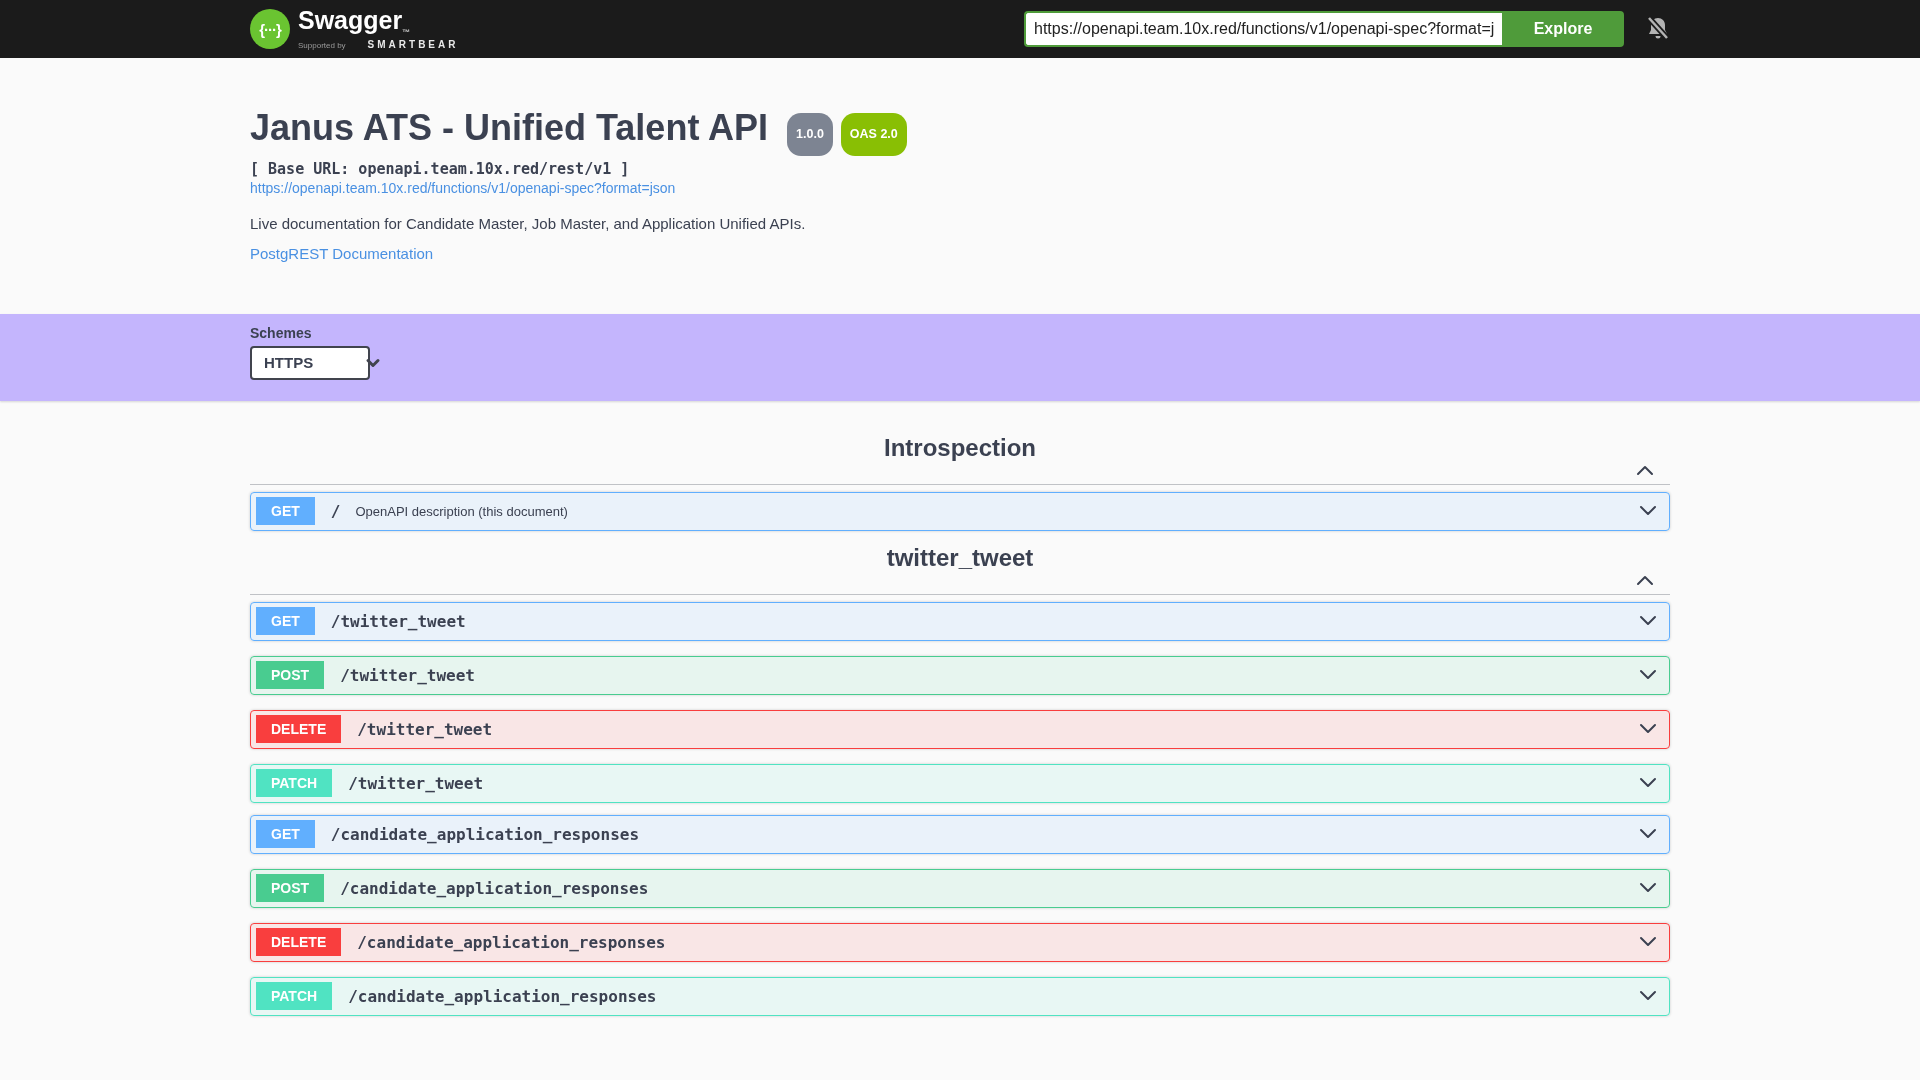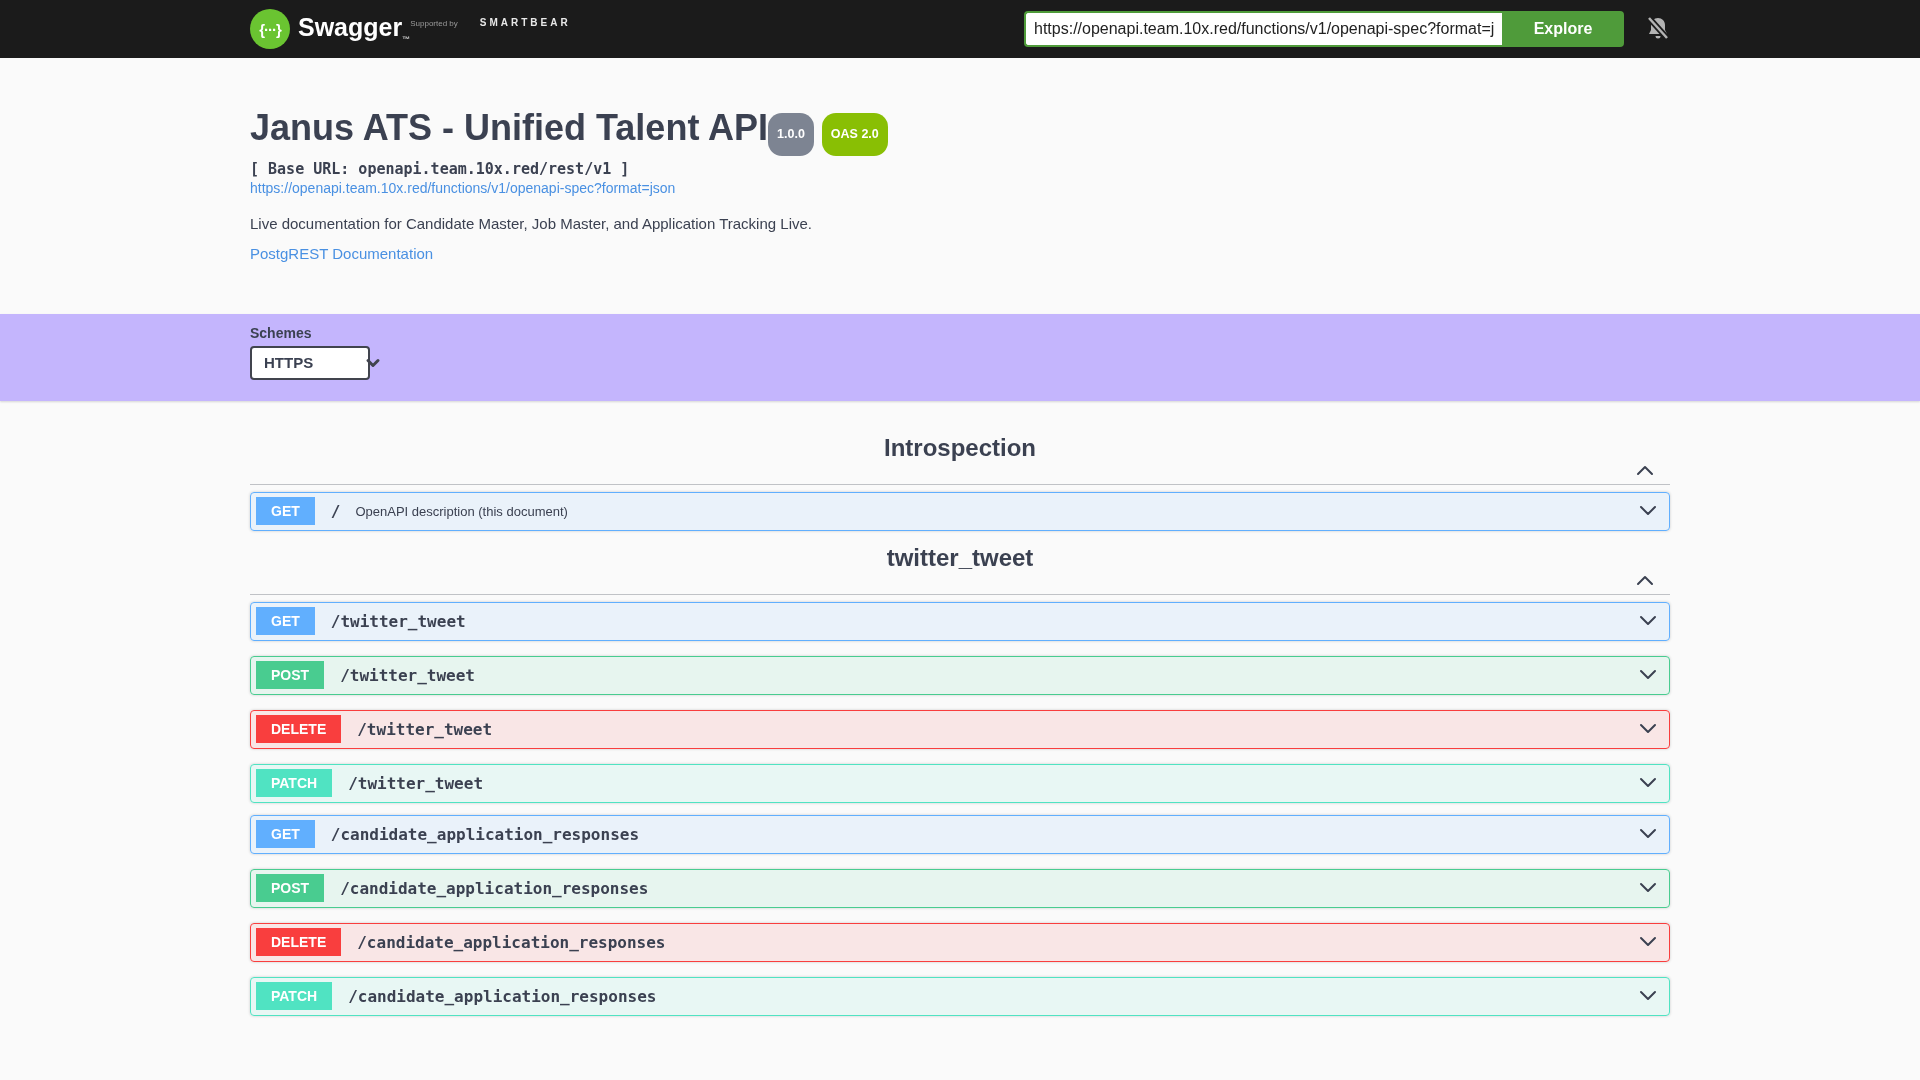--- a/index.html
+++ b/index.html
@@ -16,21 +16,21 @@
   .topbar { background: var(--topbar-bg, #1b1b1b); height: 58px; }
   .topbar .wrapper { display: flex; align-items: center; height: 58px; }
   .logo-link { display: flex; align-items: center; gap: 8px; text-decoration: none; cursor: pointer; }
   .logo-circle {
     width: 40px; height: 40px; border-radius: 50%;
     background: var(--logo-green, #6ac431);
     display: flex; align-items: center; justify-content: center;
     color: #fff; font-weight: 700; font-size: 15px; letter-spacing: -1px;
     flex: 0 0 auto;
   }
-  .logo-text-stack { display: flex; flex-direction: row; line-height: 1; }
+  .logo-text-stack { display: flex; flex-direction: column; line-height: 1; }
   .logo-wordmark { color: #ffffff; font-size: 25px; font-weight: 600; letter-spacing: 0; }
   .logo-tm { font-size: 8px; vertical-align: sub; color: #cfcfcf; }
   .logo-supported { margin-top: 3px; font-size: 8px; color: #9a9a9a; display: flex; align-items: baseline; gap: 22px; }
   .logo-smartbear { color: #e8e8e8; font-size: 10px; font-weight: 700; letter-spacing: 3px; }
 
   .download-url-form { margin-left: auto; display: flex; align-items: stretch; height: 36px; }
   .download-url-input {
     width: 478px; height: 36px; border: 2px solid var(--explore-green, #4f9b3a);
     border-radius: 4px 0 0 4px; border-right: none;
     padding: 0 8px; font-size: 16px; color: #222;
@@ -39,21 +39,21 @@
   .explore-btn {
     width: 122px; height: 36px; border: none; cursor: pointer;
     background: var(--explore-green, #4f9b3a); color: #fff;
     font-size: 16px; font-weight: 700; border-radius: 0 4px 4px 0;
     font-family: "Liberation Sans", sans-serif;
   }
   .bell-wrap { margin-left: 22px; width: 24px; height: 28px; cursor: pointer; display: flex; align-items: center; }
 
   
   .info-area .wrapper { padding-top: 50px; padding-bottom: 51px; }
-  .title-row { display: flex; align-items: flex-start; gap: 0; }
+  .title-row { display: flex; align-items: flex-start; gap: 19px; }
   h1.api-title { font-size: 36px; font-weight: 700; color: var(--heading, #3b4151); line-height: 40px; }
   .badges { display: flex; gap: 8px; margin-top: 5px; }
   .pill {
     color: #fff; font-size: 12.5px; font-weight: 700; line-height: 1;
     padding: 15px 9px; border-radius: 14px; white-space: nowrap;
   }
   .pill.version { background: var(--version-badge-bg, #7d8492); }
   .pill.oas { background: var(--oas-badge-bg, #89bf04); }
   .base-url {
     margin-top: 4px; font-family: "DejaVu Sans Mono", "Liberation Mono", monospace;
@@ -159,21 +159,21 @@
   <div class="wrapper">
     <div class="title-row">
       <h1 class="api-title">Janus ATS - Unified Talent API</h1>
       <span class="badges">
         <span class="pill version">1.0.0</span>
         <span class="pill oas">OAS 2.0</span>
       </span>
     </div>
     <div class="base-url">[ Base URL: openapi.team.10x.red/rest/v1 ]</div>
     <a class="plain-link spec-link">https://openapi.team.10x.red/functions/v1/openapi-spec?format=json</a>
-    <p class="api-description">Live documentation for Candidate Master, Job Master, and Application Tracking Live.</p>
+    <p class="api-description">Live documentation for Candidate Master, Job Master, and Application Unified APIs.</p>
     <a class="plain-link doc-link">PostgREST Documentation</a>
   </div>
 </section>
 
 <section class="scheme-container">
   <div class="wrapper">
     <label class="schemes-label">Schemes</label>
     <div class="select-wrap">
       <select class="schemes-select">
         <option>HTTPS</option>

